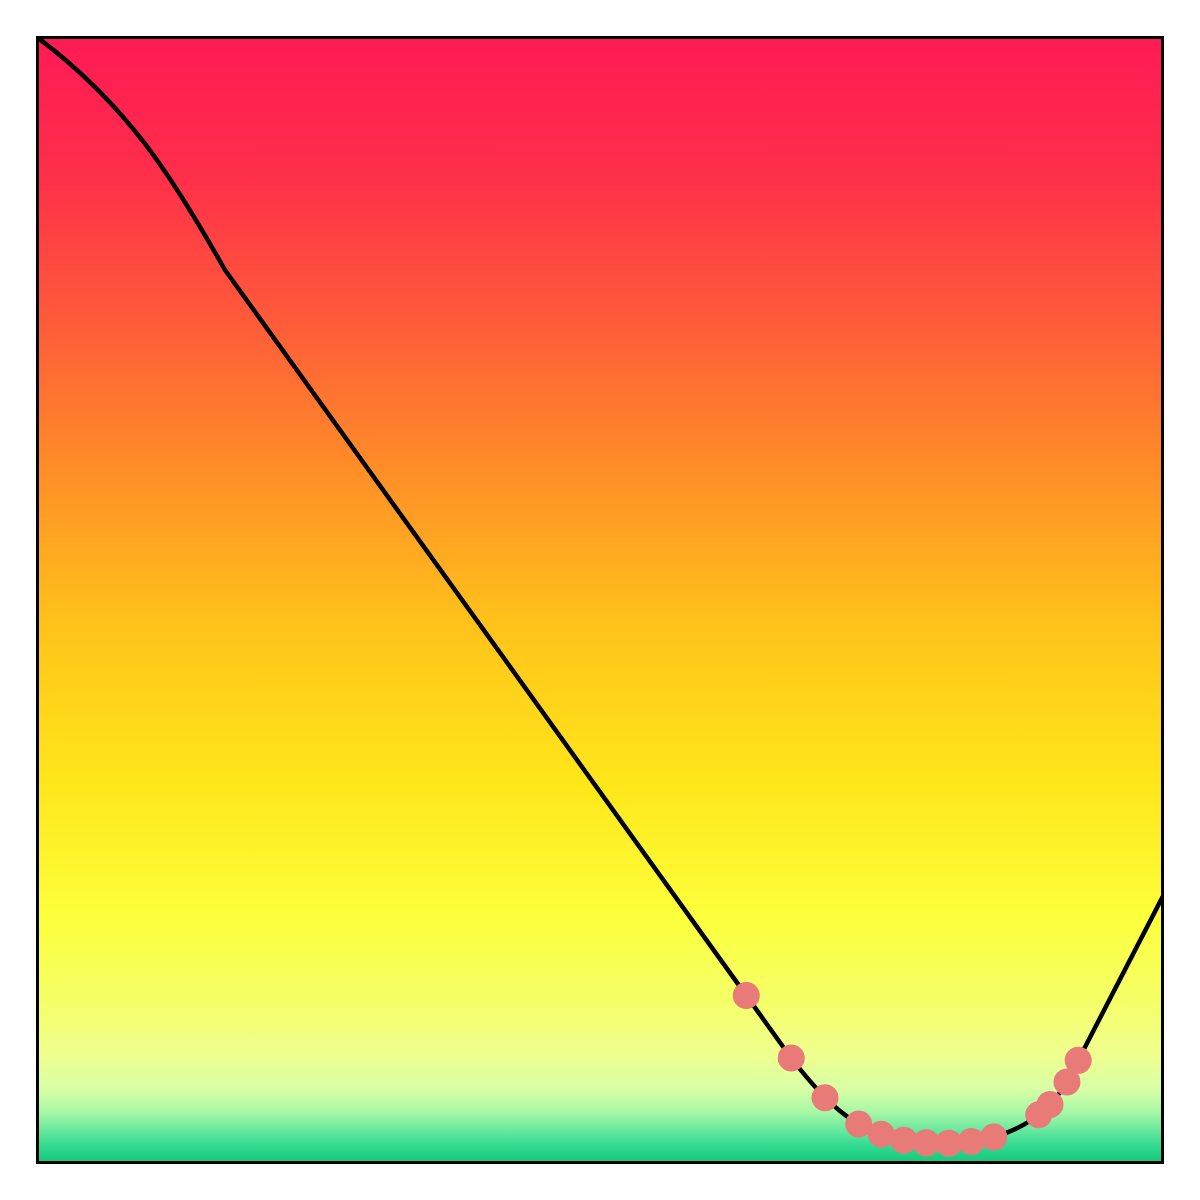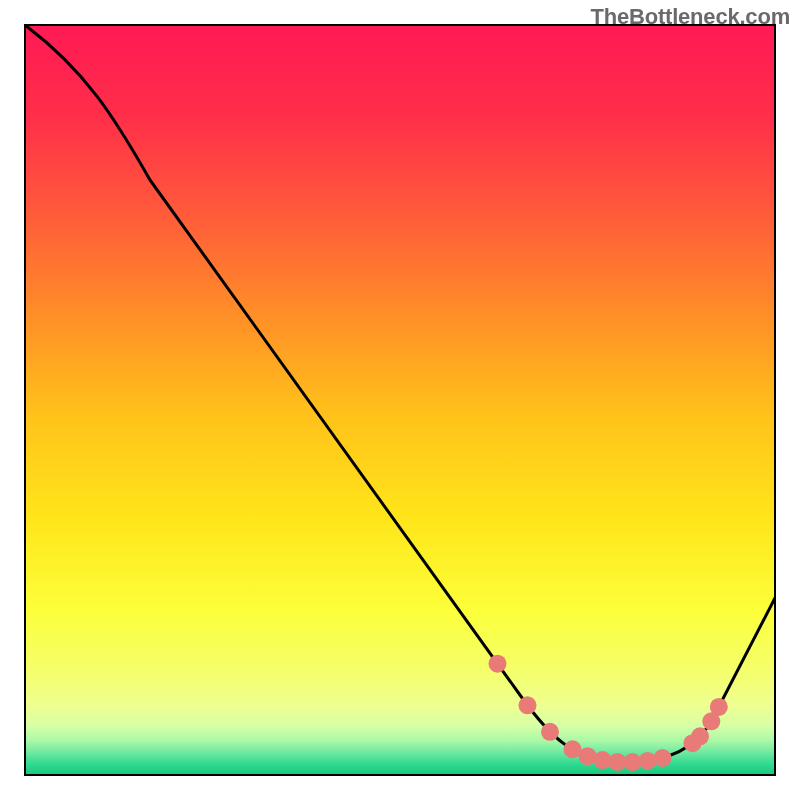--- a/index.html
+++ b/index.html
@@ -28,21 +28,20 @@
   }
   svg.plot {
     position: absolute;
     left: 0;
     top: 0;
   }
 </style>
 </head>
 <body>
 <div class="wrap">
-  <div class="watermark">TheBottleneck.com</div>
 
   <svg class="plot" width="800" height="800" viewBox="0 0 800 800">
     <defs>
 
       <linearGradient id="bg" x1="0" y1="0" x2="0" y2="1">
         <stop offset="0.00" stop-color="#ff1a55"></stop>
         <stop offset="0.12" stop-color="#ff2e4a"></stop>
         <stop offset="0.25" stop-color="#ff5a3a"></stop>
         <stop offset="0.38" stop-color="#ff8c28"></stop>
         <stop offset="0.52" stop-color="#ffc21a"></stop>

